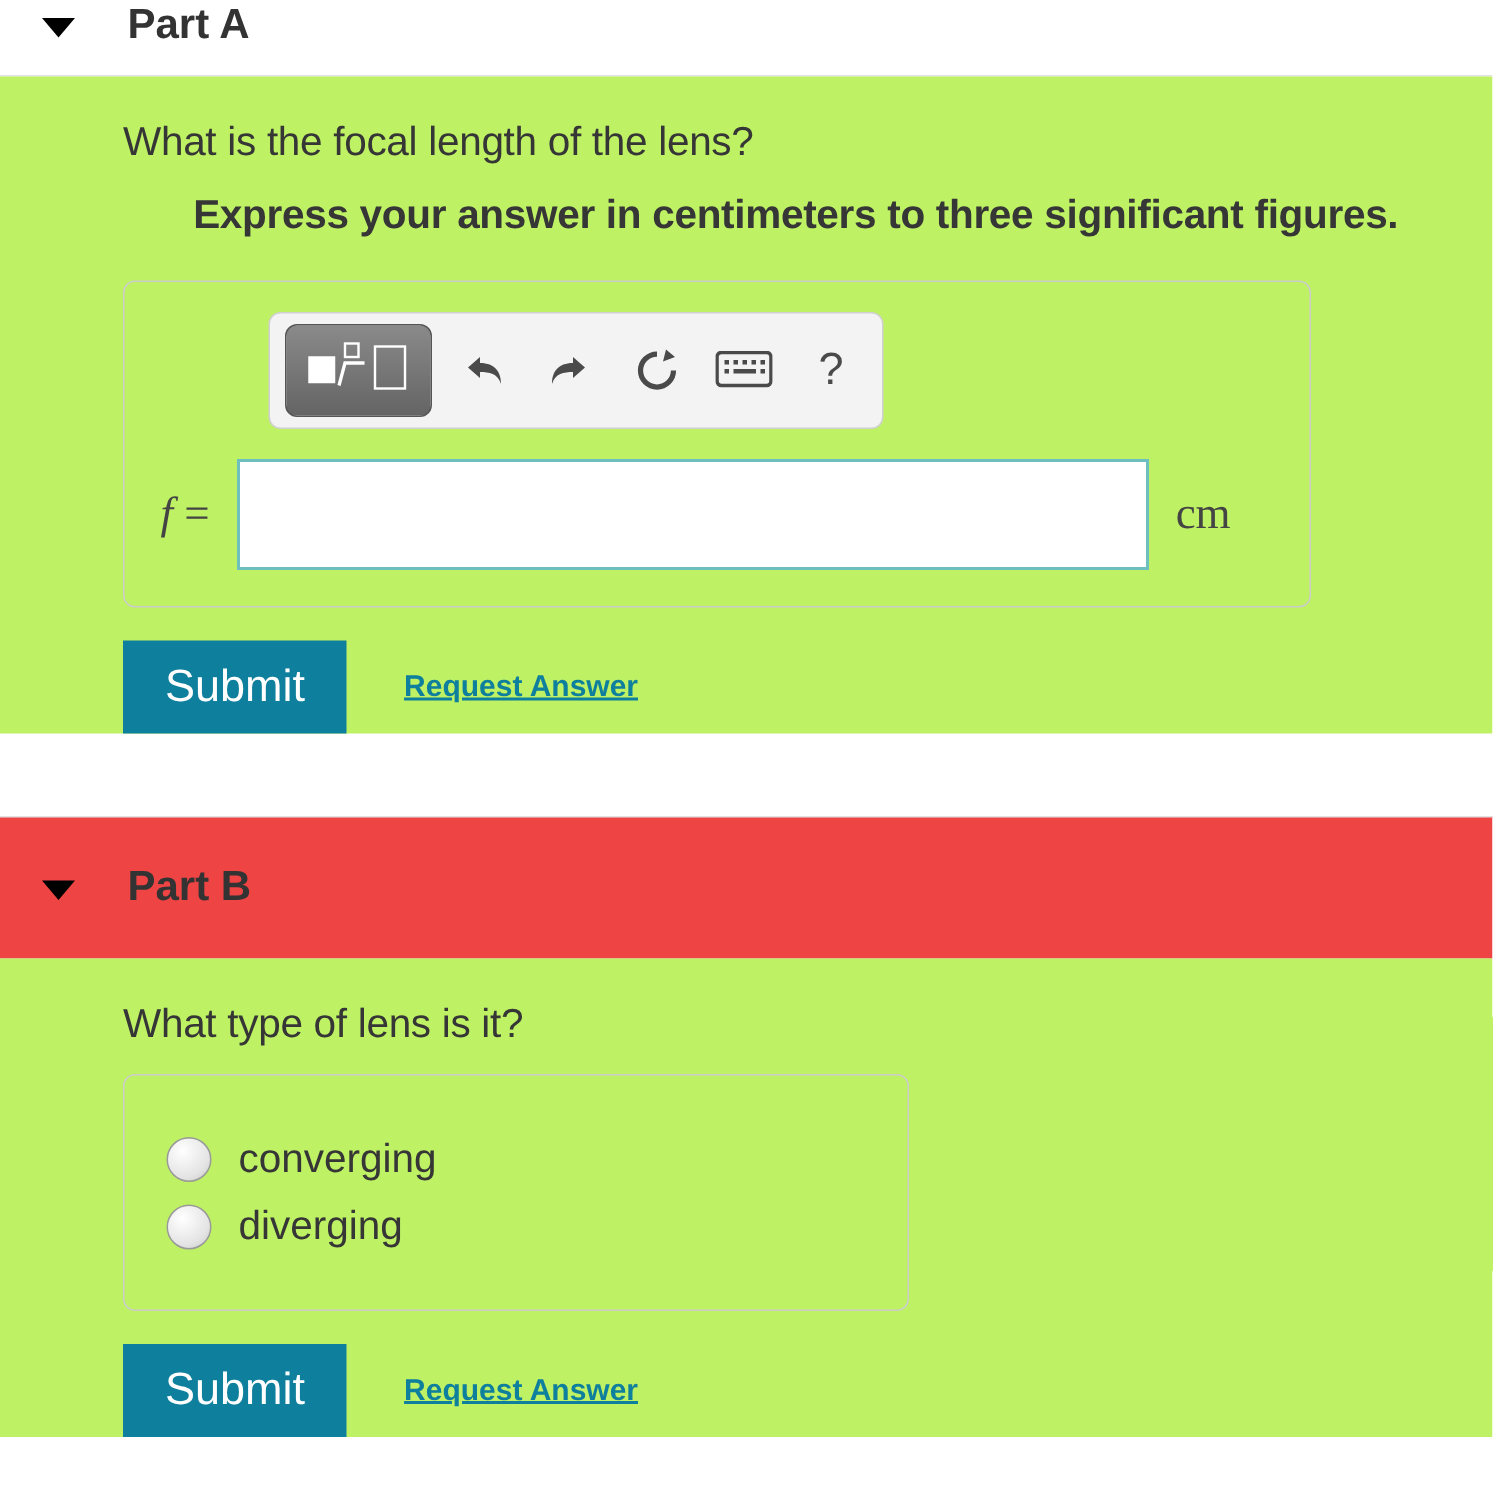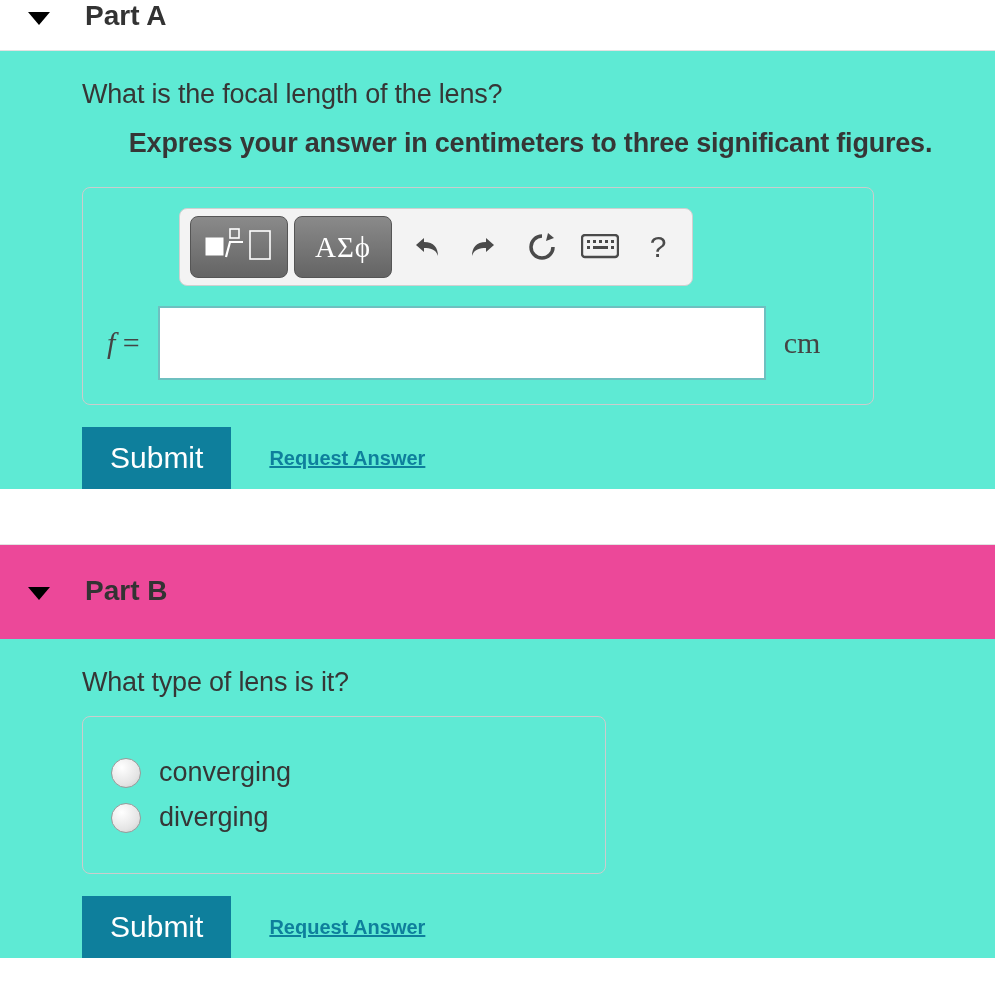--- a/index.html
+++ b/index.html
@@ -14,41 +14,41 @@
   .part-header {
     display: flex;
     align-items: center;
     padding: 0 0 18px 28px;
     background: #fff;
     border-bottom: 1px solid #e2e2e2;
   }
   .part-header.b {
     padding-top: 30px;
     margin-top: 55px;
-    background: #ec4899;
+    background: #ef4444;
     border-top: 1px solid #e2e2e2;
     border-bottom: none;
     padding-bottom: 32px;
   }
   .collapse-caret {
     width: 0; height: 0;
     border-left: 11px solid transparent;
     border-right: 11px solid transparent;
     border-top: 13px solid #000;
     margin-right: 35px;
     margin-top: 4px;
   }
   .part-title {
     font-size: 28px;
     font-weight: 700;
     color: #333;
   }
   .part-body {
     padding: 28px 16px 0 82px;
-    background: #5eead4;
+    background: #bef264;
   }
   .question {
     font-size: 27px;
     font-weight: 400;
     color: #363636;
     margin: 0 0 18px 0;
     letter-spacing: -0.2px;
   }
   .instruction {
     font-size: 27px;
@@ -188,23 +188,20 @@
     <div class="toolbar">
       <div class="pill-group">
         <div class="pill math">
           <svg width="72" height="40" viewBox="0 0 72 40">
             <rect x="3" y="11" width="17" height="17" fill="#fff" stroke="#fff" stroke-width="1"></rect>
             <rect x="27" y="2" width="9" height="9" fill="none" stroke="#fff" stroke-width="1.6"></rect>
             <path d="M23 30 L27 15 L40 15" fill="none" stroke="#fff" stroke-width="2.2"></path>
             <rect x="47" y="4" width="20" height="28" fill="none" stroke="#fff" stroke-width="1.6"></rect>
           </svg>
         </div>
-        <div class="pill greek">
-          <span>ΑΣϕ</span>
-        </div>
       </div>
       <div class="tool-btn">
         <svg width="32" height="32" viewBox="0 0 32 32">
           <path d="M6 14 L14 7 L14 11 C24 11 28 17 28 25 C26 18 20 17 14 17 L14 21 Z" fill="#4a4a4a"></path>
         </svg>
       </div>
       <div class="tool-btn">
         <svg width="32" height="32" viewBox="0 0 32 32">
           <path d="M26 14 L18 7 L18 11 C8 11 4 17 4 25 C6 18 12 17 18 17 L18 21 Z" fill="#4a4a4a"></path>
         </svg>

